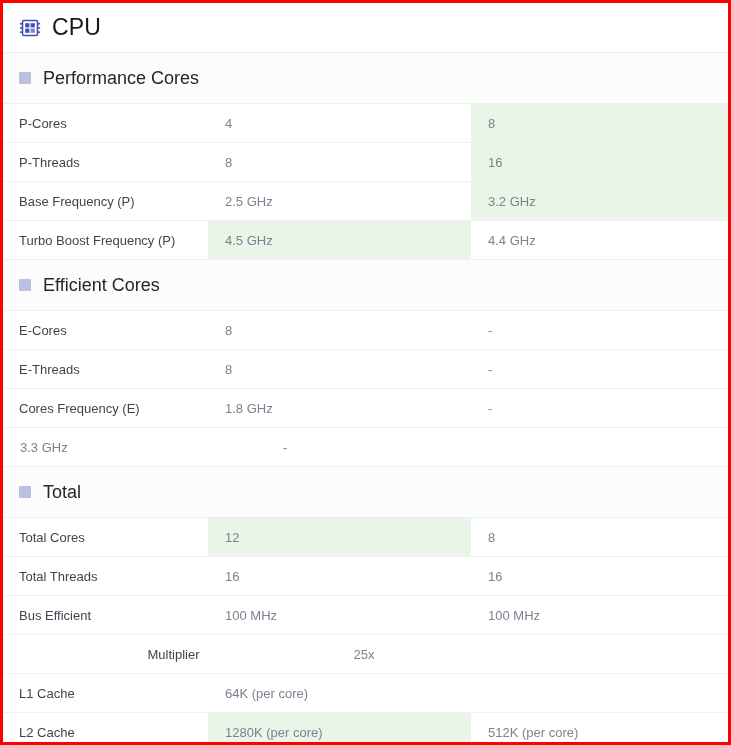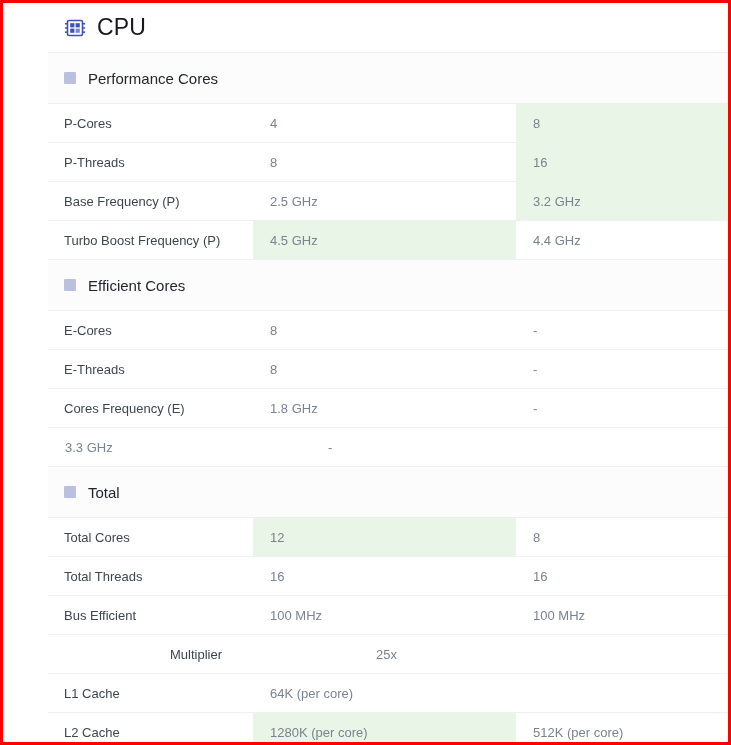--- a/index.html
+++ b/index.html
@@ -18,21 +18,20 @@
     background: #ffffff;
     border: 3px solid #ff0000;
     overflow: hidden;
   }
 
   .panel {
     width: 100%;
     height: 100%;
     background: #ffffff;
     overflow: hidden;
-    padding-left: 45px;
   }
 
   
   .panel-header {
     display: flex;
     align-items: center;
     gap: 11px;
     height: 50px;
     padding: 0 16px;
     border-bottom: 1px solid #eceef0;
@@ -68,21 +67,21 @@
 
   .section-marker {
     width: 12px;
     height: 12px;
     flex: 0 0 12px;
     background: #bcc0e0;
     border-radius: 1px;
   }
 
   .section-title {
-    font-size: 15px;
+    font-size: 18px;
     font-weight: 400;
     color: #23262c;
     line-height: 1;
   }
 
   
   .data-row {
     display: flex;
     align-items: stretch;
     height: 39px;

